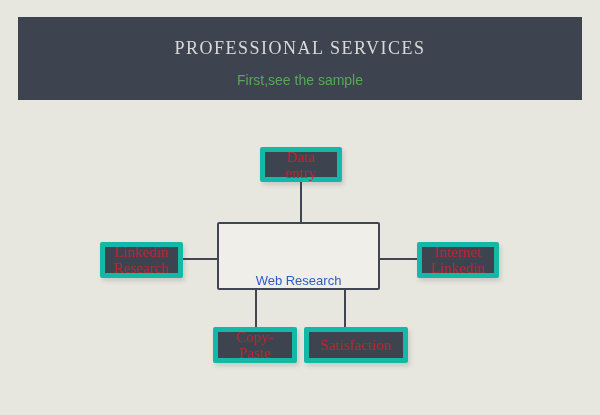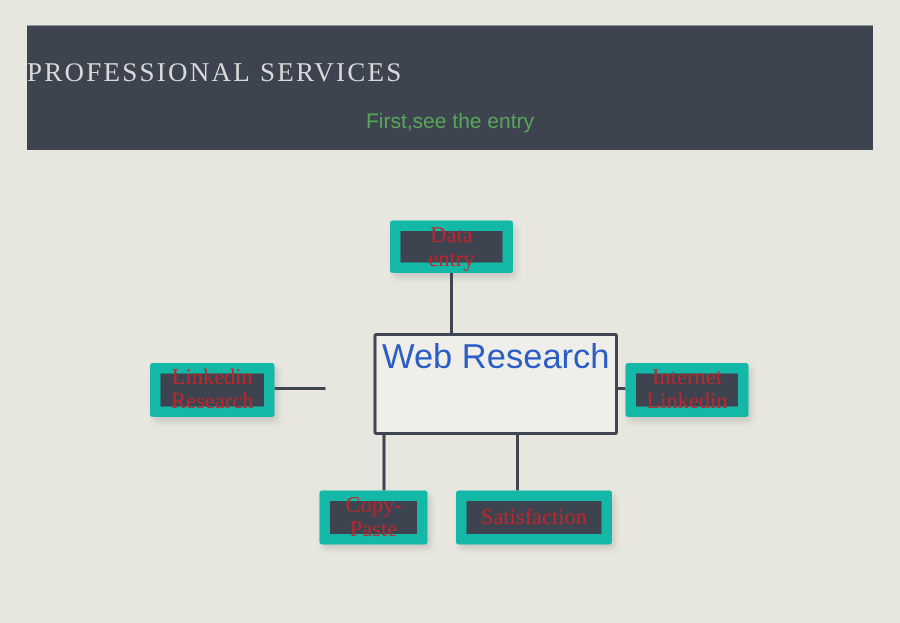--- a/index.html
+++ b/index.html
@@ -22,20 +22,21 @@
     top: 17px;
     width: 564px;
     height: 83px;
     background: #3d4450;
   }
   .banner-title {
     position: absolute;
     left: 0;
     right: 0;
     top: 21px;
+    text-align: center;
     font-family: "Liberation Serif", serif;
     font-size: 18px;
     letter-spacing: 1.5px;
     color: #d9d9d9;
     font-weight: 400;
   }
   .banner-subtitle {
     position: absolute;
     left: 0;
     right: 0;
@@ -43,75 +44,74 @@
     text-align: center;
     font-family: "Liberation Sans", sans-serif;
     font-size: 14px;
     color: #58a758;
   }
 
   
   .node {
     position: absolute;
     background: #3d4450;
-    border: 7px solid #14b8a6;
+    border: 5px solid #14b8a6;
     border-radius: 2px;
     box-shadow: 2px 3px 4px rgba(60,65,75,0.18);
     color: #c0262f;
     font-family: "Liberation Serif", serif;
     font-size: 15px;
     line-height: 16px;
     display: flex;
     align-items: center;
     justify-content: center;
     text-align: center;
     box-sizing: border-box;
   }
   .node-data-entry       { left: 260px; top: 147px; width: 82px; height: 35px; padding: 0 13px; }
   .node-linkedin         { left: 100px; top: 242px; width: 83px; height: 36px; padding: 0 8px; }
   .node-internet         { left: 417px; top: 242px; width: 82px; height: 36px; padding: 0 4px; }
-  .node-copy-paste       { left: 213px; top: 327px; width: 72px; height: 36px; padding: 0 14px; }
+  .node-copy-paste       { left: 213px; top: 327px; width: 84px; height: 36px; padding: 0 14px; }
   .node-satisfaction     { left: 304px; top: 327px; width: 104px; height: 36px; padding: 0 5px; word-break: break-all; }
 
   .center-node {
     position: absolute;
     left: 217px;
     top: 222px;
     width: 163px;
     height: 68px;
     background: #efeee8;
     border: 2px solid #3f4652;
     border-radius: 2px;
     box-sizing: border-box;
     display: flex;
-    align-items: flex-start;
+    align-items: flex-end;
     justify-content: center;
     color: #2a5ec6;
     font-family: "Liberation Sans", sans-serif;
-    font-size: 23px;
-    margin-left: 32px;
+    font-size: 13px;
   }
 
   
   .connector {
     position: absolute;
     background: #3f4652;
   }
   .conn-top          { left: 300px; top: 181px; width: 2px;  height: 42px; }
   .conn-left         { left: 183px; top: 258px; width: 34px; height: 2px;  }
   .conn-right        { left: 380px; top: 258px; width: 37px; height: 2px;  }
   .conn-bottom-left  { left: 255px; top: 290px; width: 2px;  height: 37px; }
   .conn-bottom-right { left: 344px; top: 290px; width: 2px;  height: 37px; }
 </style>
 </head>
 <body>
 
 <div class="banner">
   <div class="banner-title">PROFESSIONAL SERVICES</div>
-  <div class="banner-subtitle">First,see the entry</div>
+  <div class="banner-subtitle">First,see the sample</div>
 </div>
 
 <div class="connector conn-top"></div>
 <div class="connector conn-left"></div>
 <div class="connector conn-right"></div>
 <div class="connector conn-bottom-left"></div>
 <div class="connector conn-bottom-right"></div>
 
 <div class="center-node">
   <span>Web Research</span>

